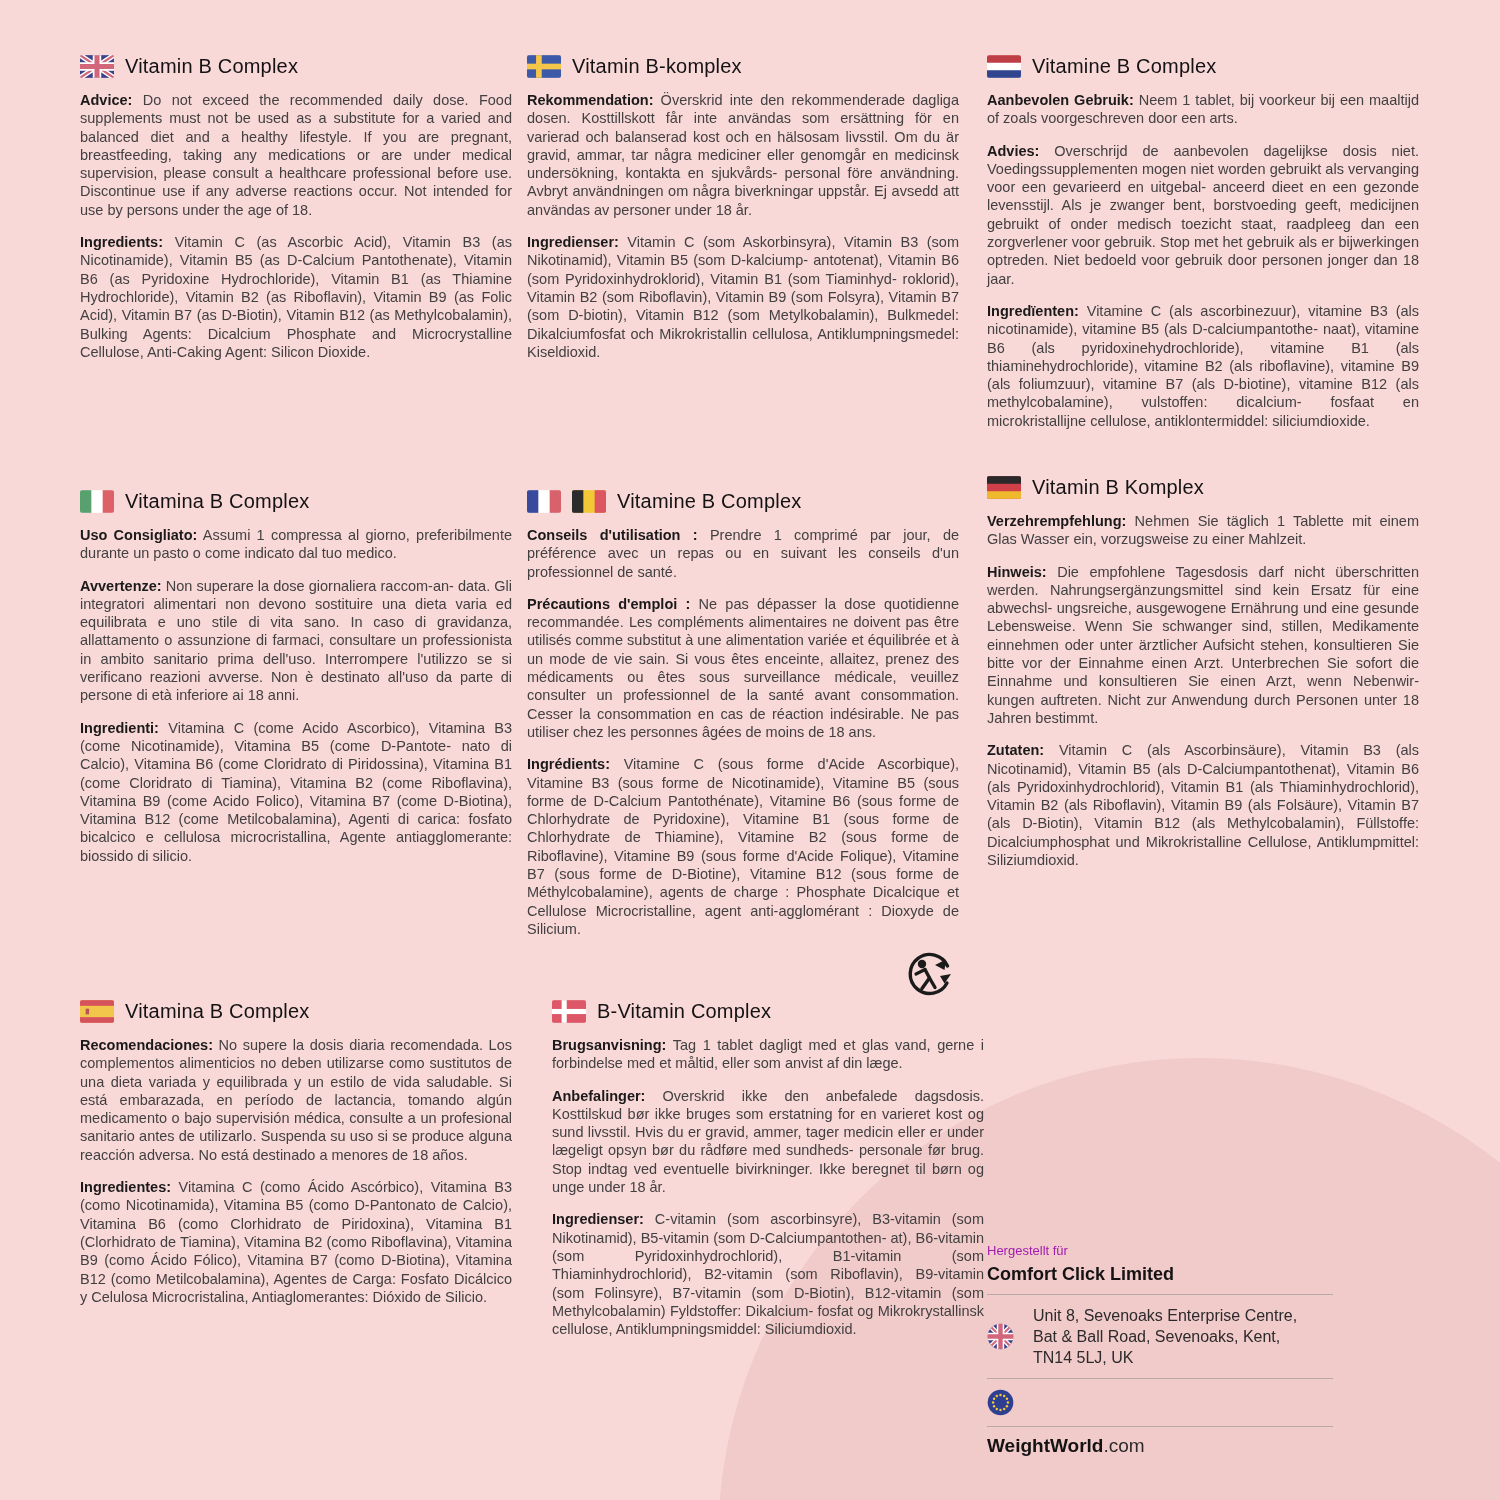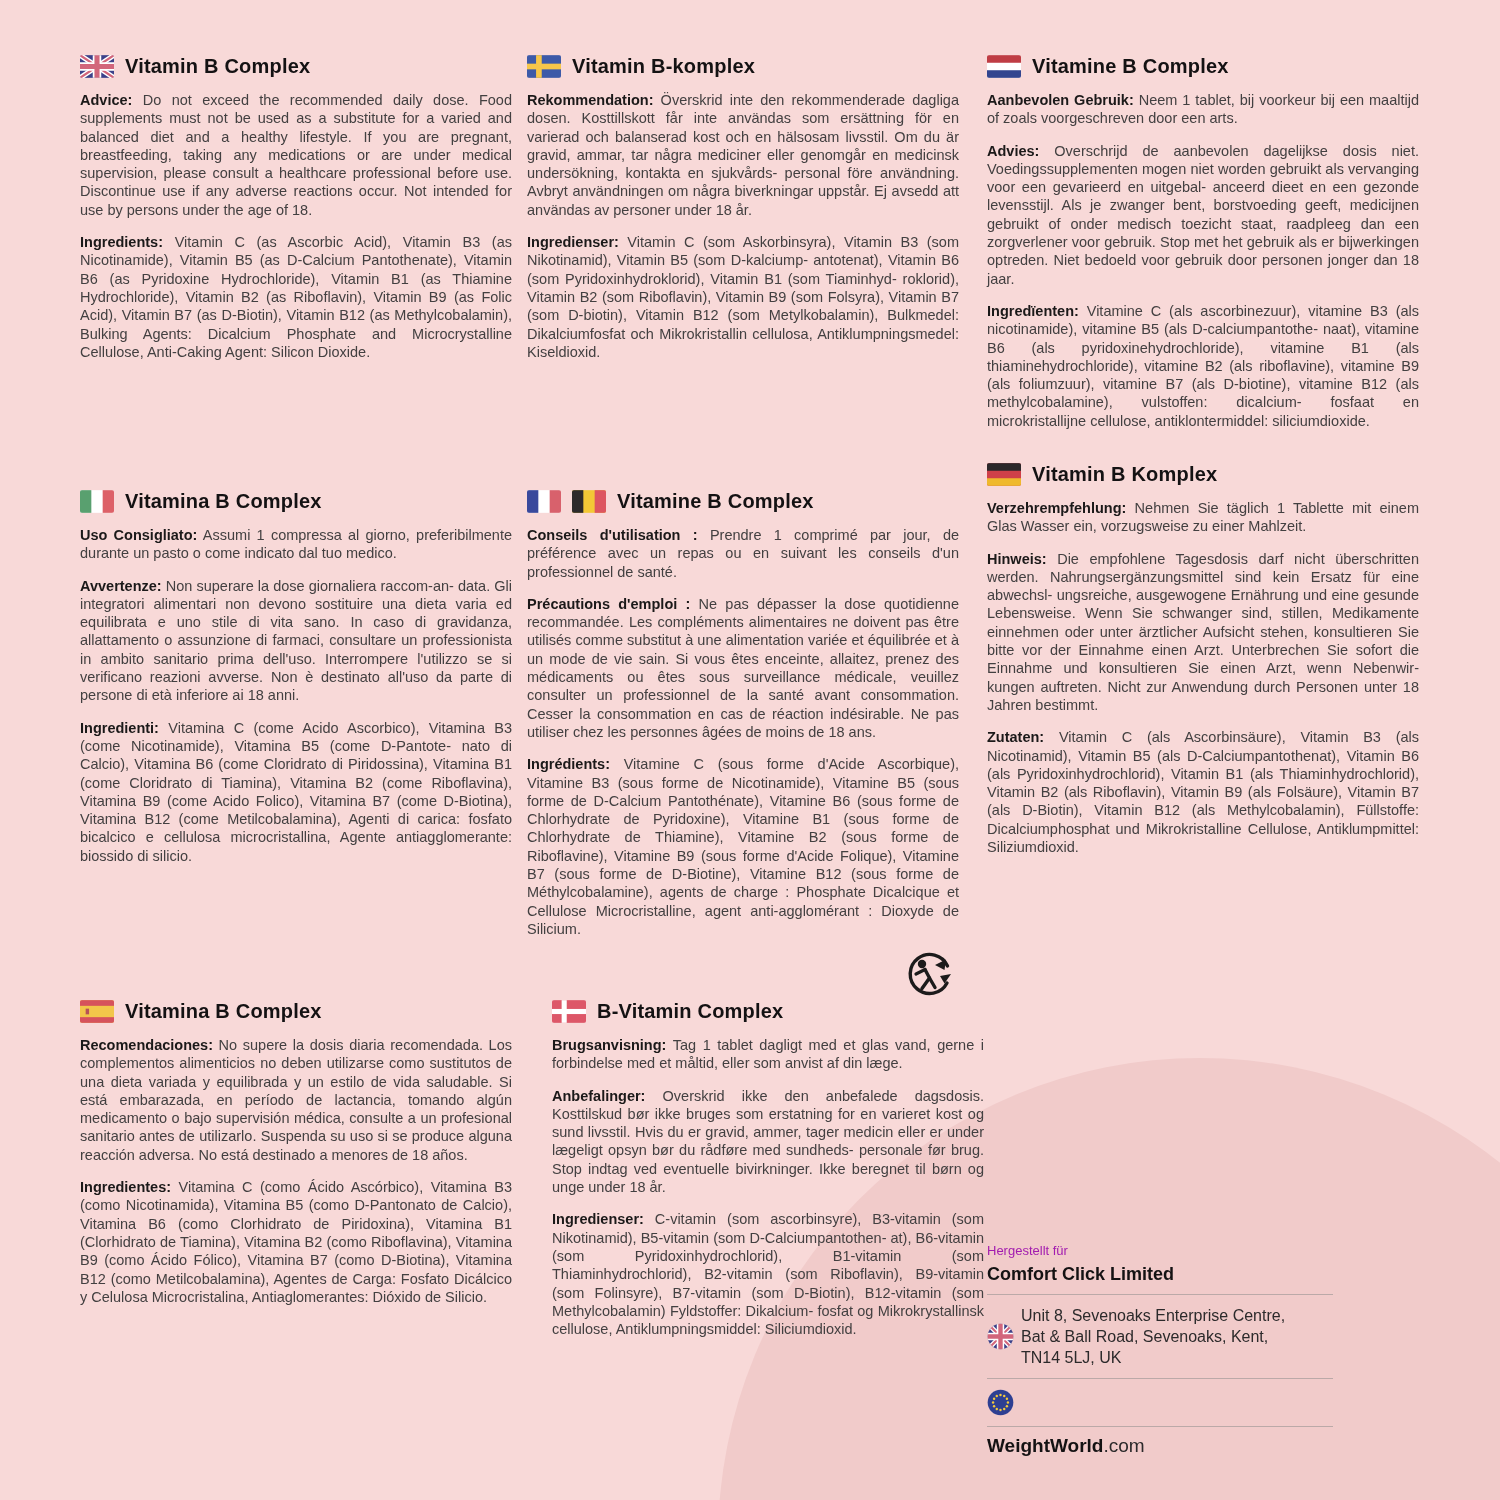--- a/index.html
+++ b/index.html
@@ -14,44 +14,44 @@
   #bg-circle{
     position:absolute;
     left:718px;top:1058px;
     width:964px;height:964px;
     border-radius:50%;
     background:#f1cbca;
   }
   .sec{position:absolute;width:432px;}
   .sec-head{display:flex;align-items:center;gap:11px;margin-bottom:13px;}
   .sec-head .flag{width:34px;height:23px;border-radius:2px;flex:0 0 auto;display:block;}
-  .sec-title{font-size:20px;font-weight:bold;color:#141213;letter-spacing:.2px;}
+  .sec-title{font-size:20px;font-weight:normal;color:#141213;letter-spacing:.2px;}
   .para{
     margin:0 0 14px 0;
     font-size:14.5px;line-height:18.3px;
     text-align:justify;
   }
   .para b{color:#1b1919;}
   #sec-en{left:80px;top:55px;}
   #sec-sv{left:527px;top:55px;}
   #sec-nl{left:987px;top:55px;}
   #sec-it{left:80px;top:490px;}
   #sec-fr{left:527px;top:490px;}
-  #sec-de{left:987px;top:463px;}
+  #sec-de{left:987px;top:476px;}
   #sec-es{left:80px;top:1000px;}
   #sec-da{left:552px;top:1000px;}
   #triman{position:absolute;left:905px;top:950px;width:50px;height:50px;}
   #footer{
     position:absolute;left:987px;top:1240px;width:346px;
     font-size:16px;color:#2c2a2b;
   }
   .made-for{font-size:13px;line-height:22px;color:#a21caf;}
   .company{font-size:18px;font-weight:bold;color:#141213;line-height:24px;}
   .rule{height:1px;background:#bba9a8;margin:8px 0;}
-  .addr-row{display:flex;align-items:center;gap:7px;padding:2px 0;}
+  .addr-row{display:flex;align-items:center;gap:19px;padding:2px 0;}
   .addr-icon{width:27px;height:27px;flex:0 0 auto;}
   .addr-lines{line-height:21px;color:#2c2a2b;}
   .brand-line{font-size:19px;margin-top:6px;color:#2c2a2b;}
   .brand-line b{color:#141213;}
 </style>
 </head>
 <body>
 
 <div id="page">
   <div id="bg-circle"></div>

